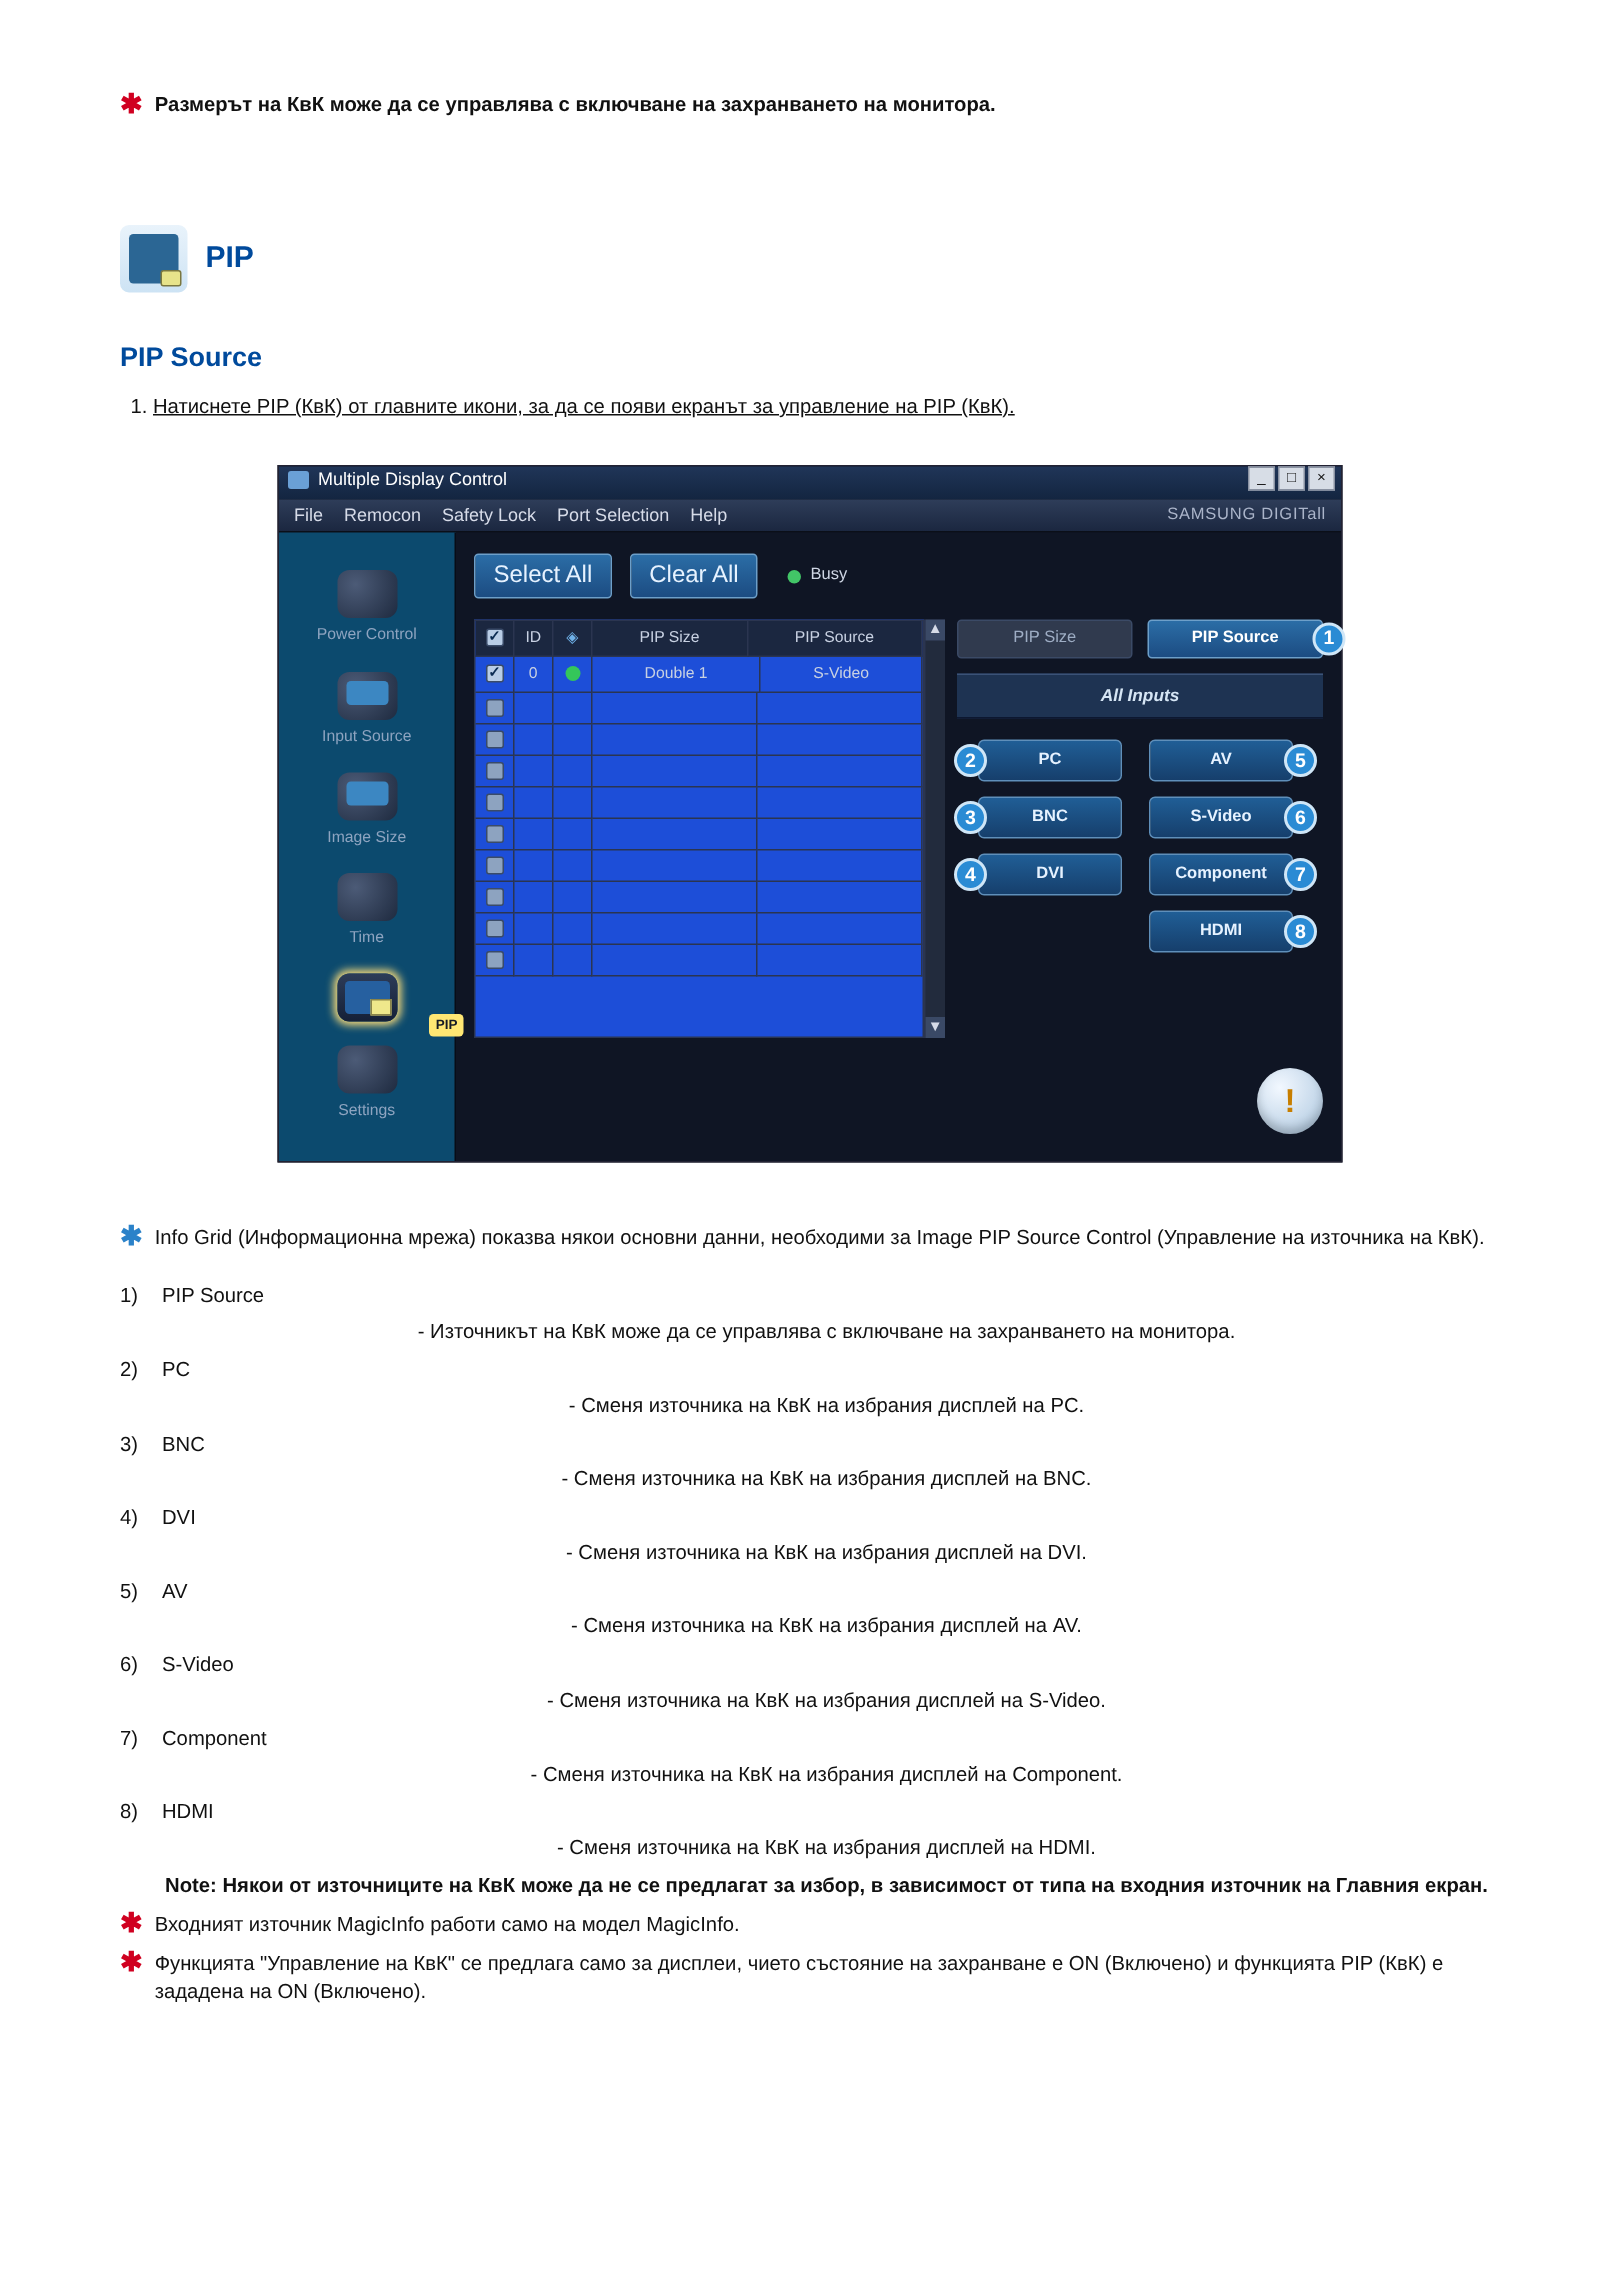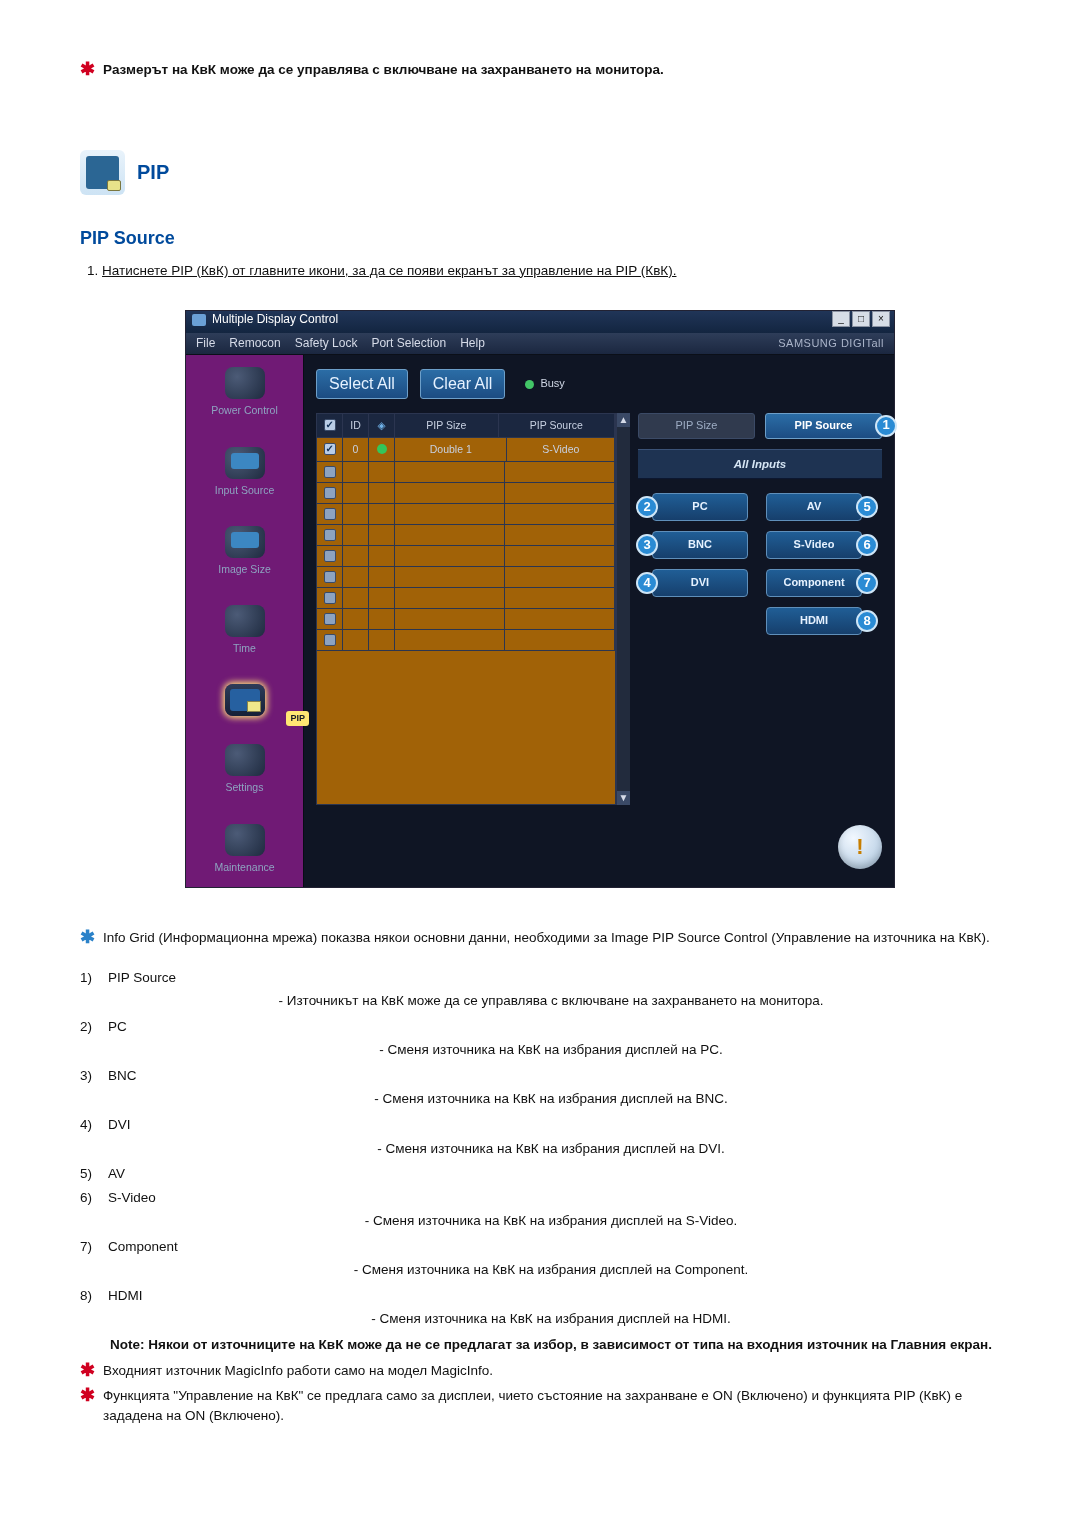--- a/index.html
+++ b/index.html
@@ -81,23 +81,23 @@
     background: linear-gradient(#2e3d59,#1b2740);
     display:flex; align-items:center;
     gap:14px; padding:0 10px; font-size:12px;
     border-bottom:1px solid #0b0f18;
   }
   .menubar .brand { margin-left:auto; color:#aab4c9; font-size:11px; letter-spacing:0.5px;}
   .app-body { display:flex; }
 
   .sidebar {
     width: 118px;
-    background: #701a75;
-    padding: 8px 0;
-    display:flex; flex-direction:column; gap:20px;
+    background: #0c4a6e;
+    padding: 21px 0;
+    display:flex; flex-direction:column; gap:8px;
     border-right:1px solid #080c16;
   }
   .side-item {
     display:flex; flex-direction:column; align-items:center; gap:4px;
     color:#8ea4c0; font-size:11px;
     padding:4px 0;
   }
   .side-item.highlight .side-icon { box-shadow: 0 0 6px 2px #ffdf7a; }
   .side-icon {
     width:40px; height:32px; border-radius:8px;
@@ -142,21 +142,21 @@
     padding:2px 12px;
   }
   .busy { display:flex; gap:6px; align-items:center; font-size:11px; color:#cfd6e4; margin-left:8px;}
   .busy-dot { width:9px; height:9px; border-radius:50%; background:#42c567; }
 
   .grid-and-panel { display:flex; gap:8px; flex:1 1 auto; }
 
   
   .info-grid {
     flex: 0 0 300px;
-    background:#a16207;
+    background:#1d4ed8;
     border:1px solid #2b3550;
     font-size:10.5px;
   }
   .ig-head, .ig-row { display:flex; }
   .ig-head { background:#1b2740; }
   .ig-cell {
     border-right:1px solid #2b3550; border-bottom:1px solid #2b3550;
     padding:4px 4px; text-align:center; color:#c8d1e2;
     display:flex; align-items:center; justify-content:center;
   }
@@ -320,24 +320,20 @@
         <div class="side-label">Time</div>
       </div>
       <div class="side-item highlight" style="position:relative;">
         <div class="side-icon pip"></div>
         <span class="pip-badge">PIP</span>
       </div>
       <div class="side-item">
         <div class="side-icon"></div>
         <div class="side-label">Settings</div>
       </div>
-      <div class="side-item">
-        <div class="side-icon"></div>
-        <div class="side-label">Maintenance</div>
-      </div>
     </div>
 
     <div class="main-area">
       <div class="top-btn-row">
         <span class="pill-btn">Select All</span>
         <span class="pill-btn">Clear All</span>
         <span class="busy">
           <span class="busy-dot"></span>
           <span>Busy</span>
         </span>
@@ -535,20 +531,21 @@
   <div class="num-item">
       <span class="n">4)</span>
       <span class="t">DVI</span>
     </div>
   <div class="sub">- Сменя източника на КвК на избрания дисплей на DVI.</div>
 
   <div class="num-item">
       <span class="n">5)</span>
       <span class="t">AV</span>
     </div>
+  <div class="sub">- Сменя източника на КвК на избрания дисплей на AV.</div>
 
   <div class="num-item">
       <span class="n">6)</span>
       <span class="t">S-Video</span>
     </div>
   <div class="sub">- Сменя източника на КвК на избрания дисплей на S-Video.</div>
 
   <div class="num-item">
       <span class="n">7)</span>
       <span class="t">Component</span>

